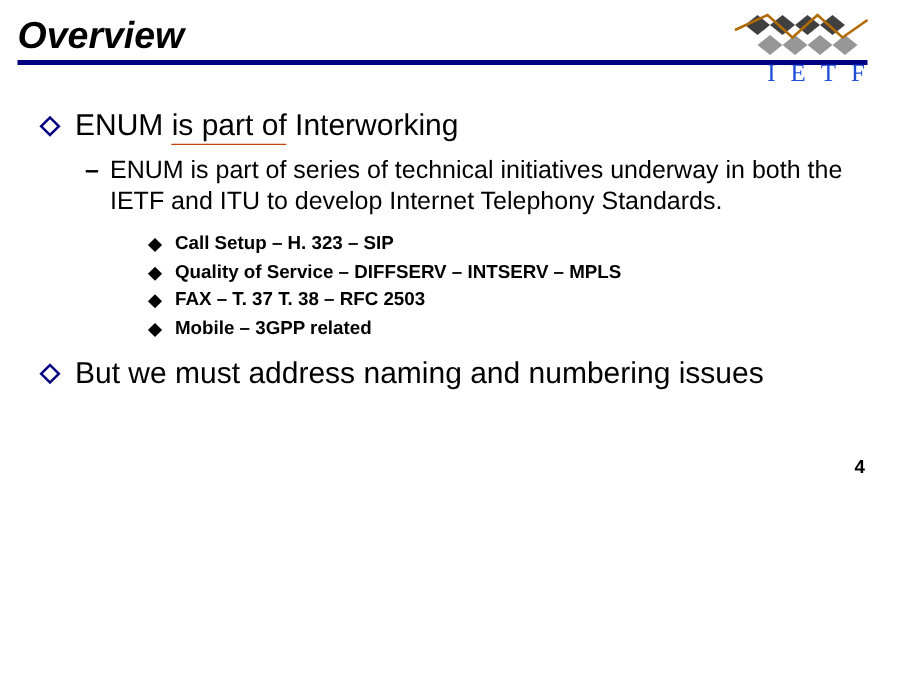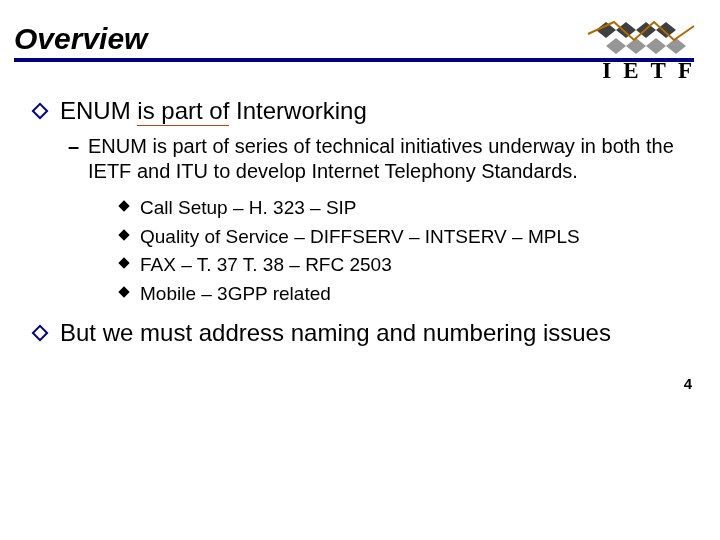--- a/index.html
+++ b/index.html
@@ -1,33 +1,33 @@
 <!DOCTYPE html>
 <html><head>
 <meta charset="utf-8">
 <style>
   * { box-sizing: border-box; margin: 0; padding: 0; }
   html, body { width: 720px; height: 540px; background: #fff; font-family: Arial, Helvetica, sans-serif; color: #000; }
-  .slide { position: relative; width: 720px; height: 400px; margin-top: 10px; }
+  .slide { position: relative; width: 720px; height: 400px; }
   .header { position: relative; height: 62px; }
   .title { position: absolute; left: 14px; top: 12px; font-size: 30px; font-style: italic; font-weight: bold; font-family: Arial, Helvetica, sans-serif; }
   .title-underline { position: absolute; left: 14px; top: 48px; width: 680px; height: 4px; background: #000080; }
   .logo { position: absolute; right: 14px; top: 2px; width: 140px; height: 66px; }
-  .ietf-text { position: absolute; right: 16px; top: 48px; font-family: "Times New Roman", serif; font-weight: bold; font-size: 23px; letter-spacing: 12px; color: #000000; }
+  .ietf-text { position: absolute; right: 16px; top: 48px; font-family: "Times New Roman", serif; font-weight: normal; font-size: 20px; letter-spacing: 12px; color: #1d4ed8; }
   .body { padding: 24px 34px 0 34px; }
   ul.top { list-style: none; }
   ul.top > li { position: relative; padding-left: 26px; margin-bottom: 10px; font-size: 24px; line-height: 1.25; }
   ul.top > li::before { content: ""; position: absolute; left: 0; top: 9px; width: 12px; height: 12px; background: #000080; transform: rotate(45deg); }
   ul.top > li::after { content: ""; position: absolute; left: 2px; top: 11px; width: 8px; height: 8px; background: #fff; transform: rotate(45deg); }
   ul.top > li .dot-core { position: absolute; left: 4px; top: 13px; width: 4px; height: 4px; background: #000080; transform: rotate(45deg); }
   ul.sub1 { list-style: none; margin-top: 8px; }
   ul.sub1 > li { position: relative; padding-left: 28px; font-size: 20px; line-height: 1.25; margin-bottom: 10px; }
   ul.sub1 > li::before { content: "–"; position: absolute; left: 8px; top: 0; font-weight: bold; }
   ul.sub2 { list-style: none; margin: 10px 0 6px 30px; }
-  ul.sub2 > li { position: relative; padding-left: 22px; font-size: 19px; line-height: 1.5; }
+  ul.sub2 > li { position: relative; padding-left: 22px; font-size: 15px; line-height: 1.5; font-weight: bold; }
   ul.sub2 > li::before { content: ""; position: absolute; left: 2px; top: 8px; width: 8px; height: 8px; background: #000; transform: rotate(45deg); }
   .u { border-bottom: 1px solid #c2410c; padding-bottom: 1px; }
   .pagenum { position: absolute; right: 28px; bottom: 18px; font-size: 15px; font-weight: bold; }
 </style>
 </head>
 <body>
 
 <div class="slide">
   <div class="header">
     <div class="title">Overview</div>

